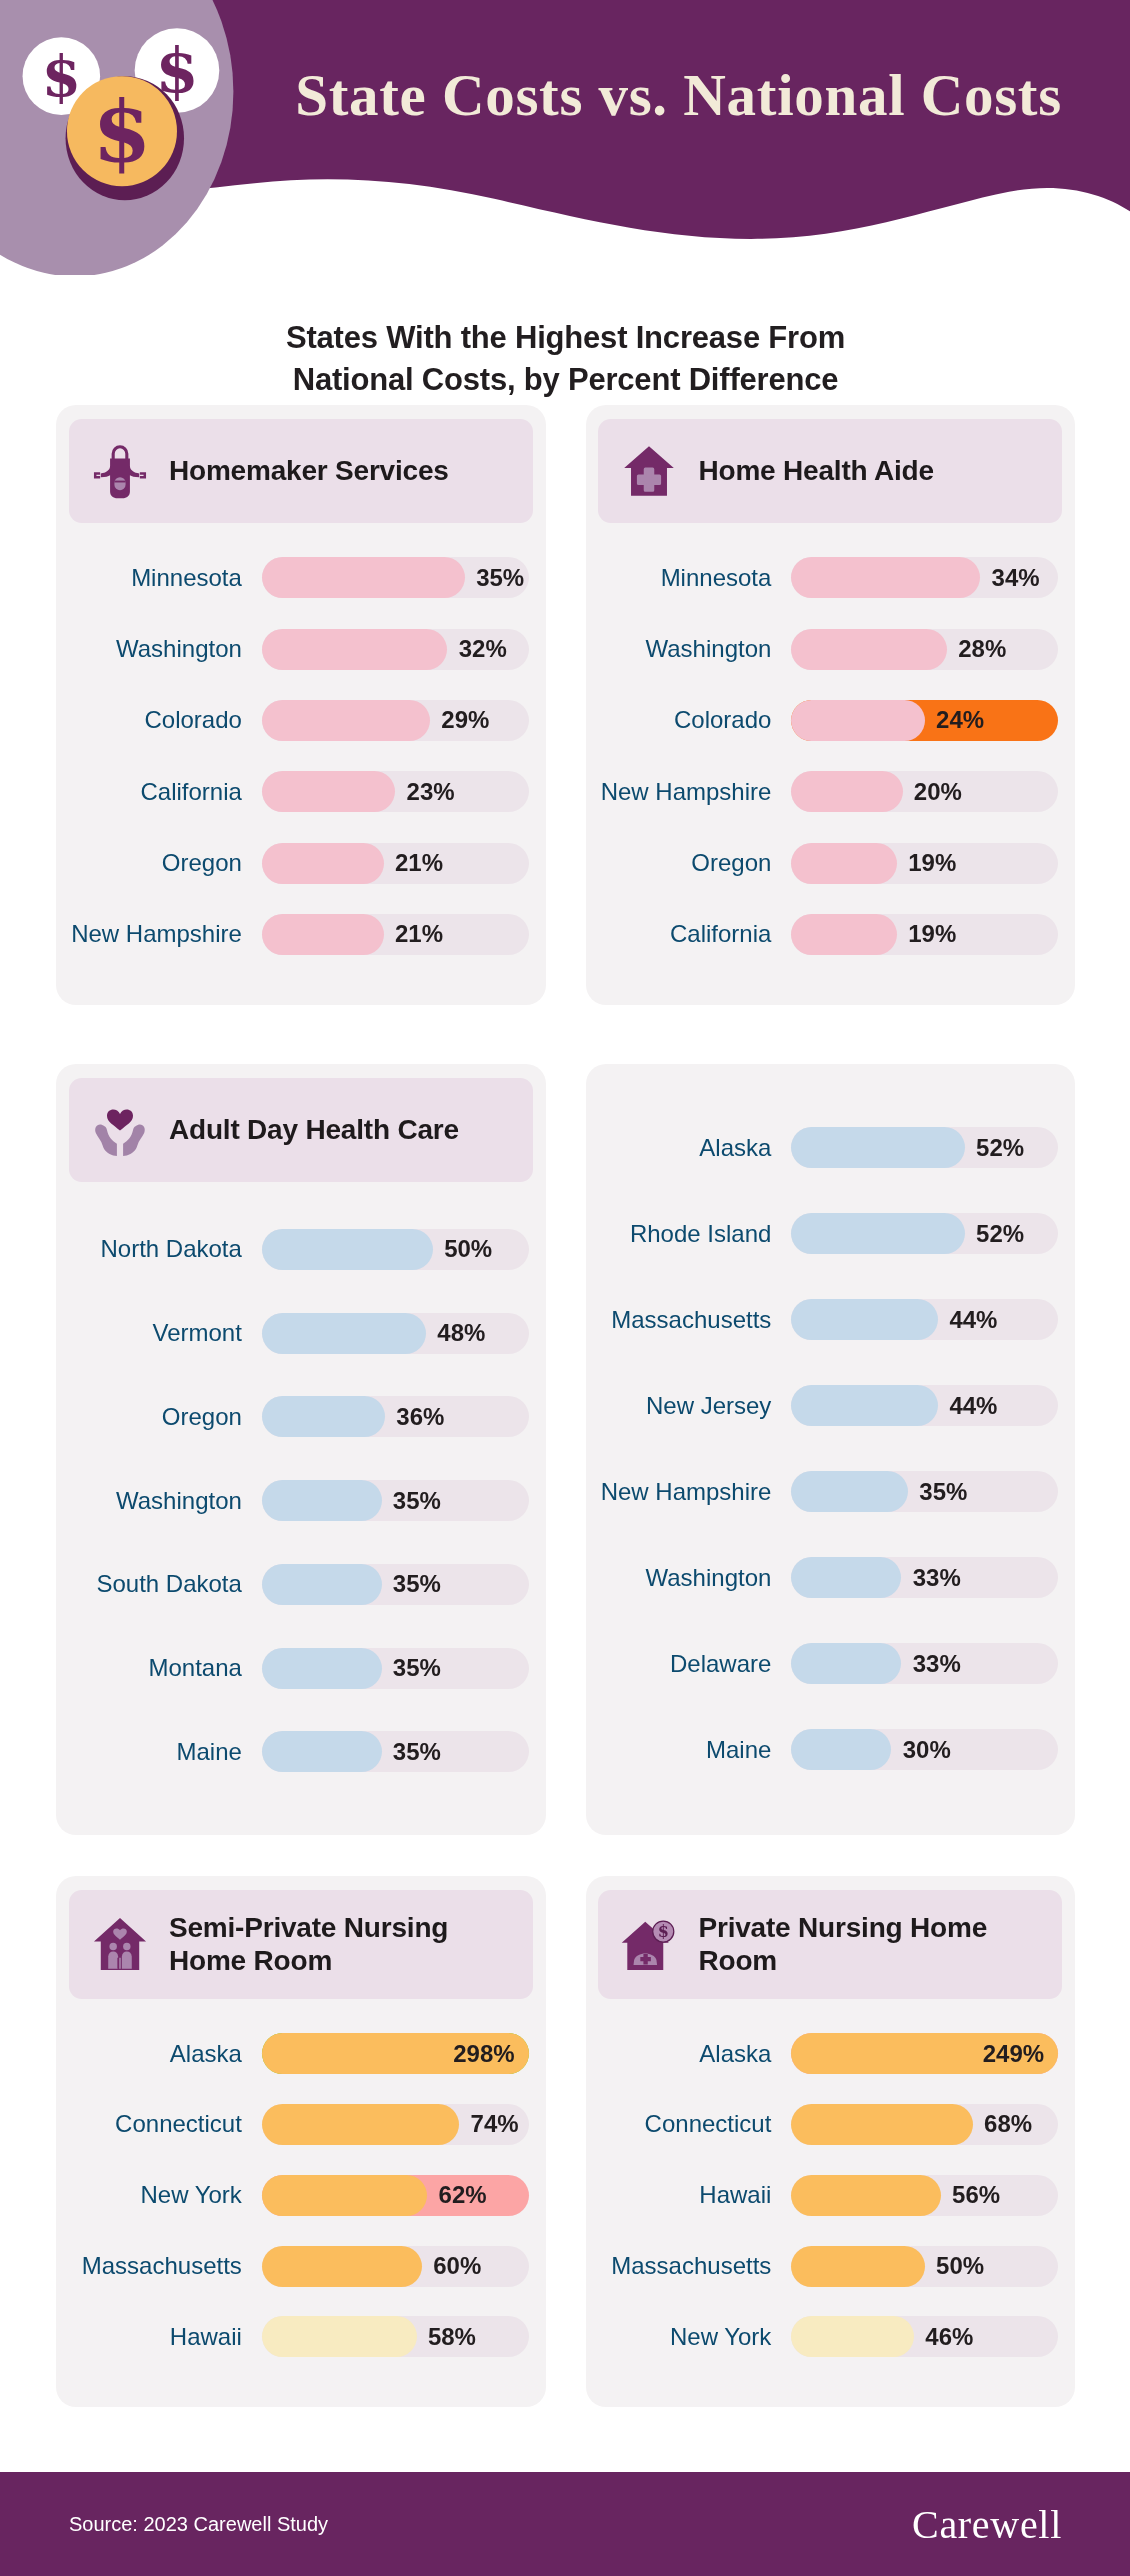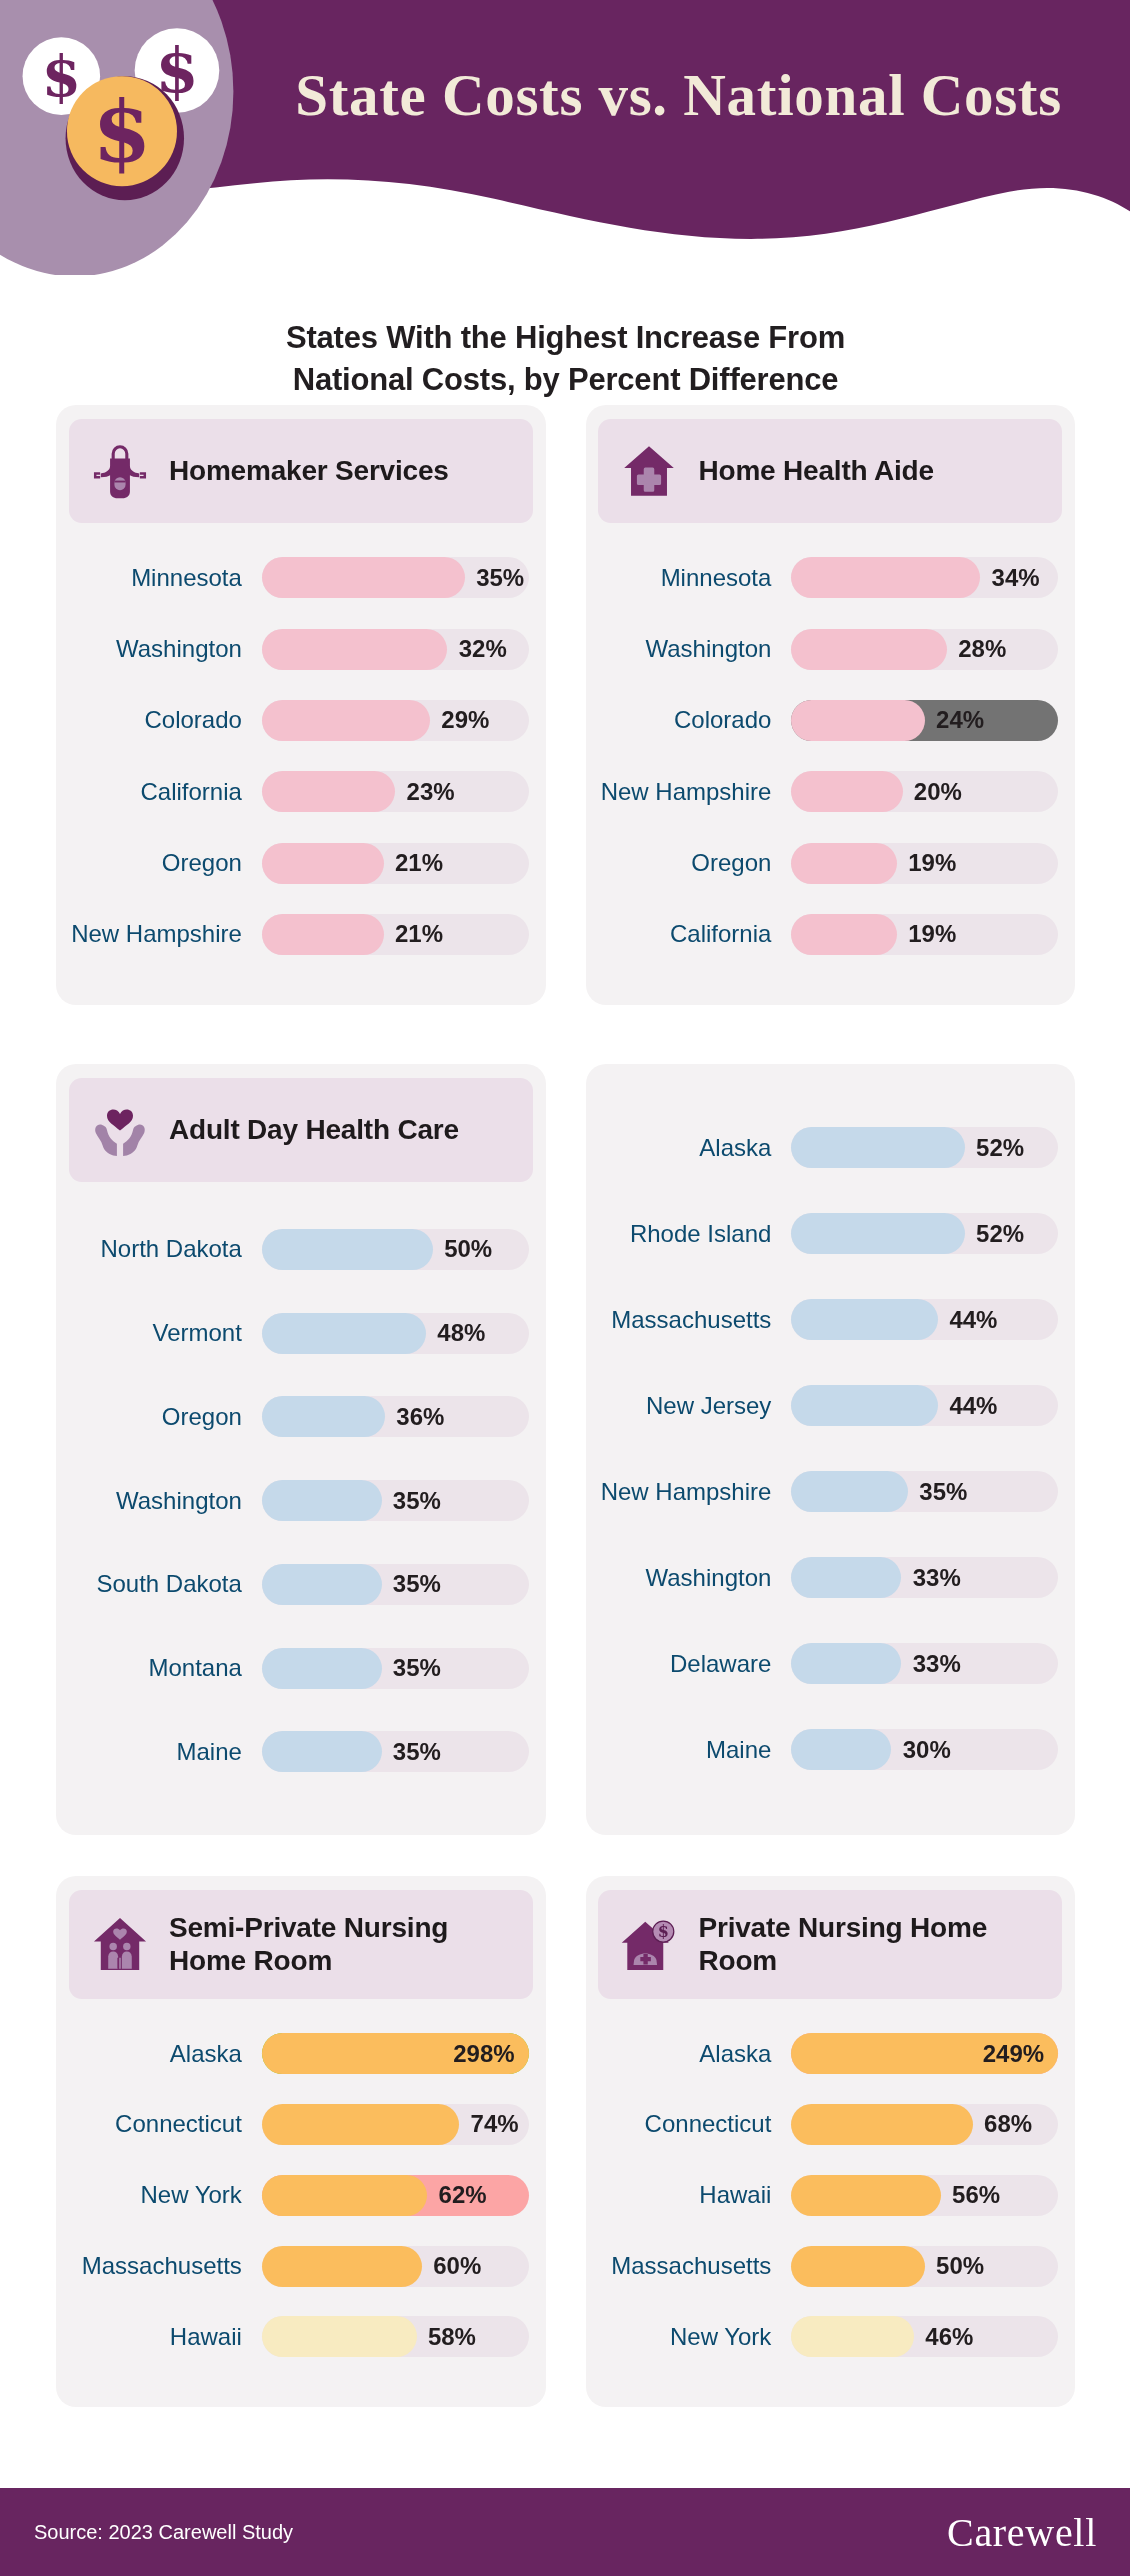--- a/index.html
+++ b/index.html
@@ -53,23 +53,23 @@
   }
   .bar-track{flex:1;position:relative;height:41px;border-radius:20.5px;}
   .bar-fill{position:absolute;left:0;top:0;bottom:0;border-radius:20.5px;}
   .bar-value{
     position:absolute;top:50%;transform:translateY(-50%);
     font-size:24px;font-weight:700;color:#221d1f;white-space:nowrap;
   }
   .bar-value.inside{right:14px;left:auto;}
   
   .footer{
-    position:absolute;left:0;bottom:0;width:1131px;height:88px;background:#682560;
+    position:absolute;left:0;bottom:0;width:1131px;height:104px;background:#682560;
     display:flex;align-items:center;justify-content:space-between;
-    padding:0 34px;box-sizing:border-box;
+    padding:0 69px;box-sizing:border-box;
   }
   .source-text{color:#ffffff;font-size:20px;font-weight:400;}
   .brand-wordmark{
     color:#ffffff;font-family:"Liberation Serif", serif;font-size:40px;
     font-weight:500;letter-spacing:0.7px;
   }
 </style>
 </head>
 <body>
 
@@ -182,21 +182,21 @@
           </div>
           <div class="bar-row">
             <div class="state-label">Washington</div>
             <div class="bar-track" style="background: rgb(236, 228, 234);">
               <div class="bar-fill" style="width: 58.3333%; background: rgb(244, 193, 206);"></div>
               <span class="bar-value" style="left: calc(58.3333% + 11.3px);">28%</span>
             </div>
           </div>
           <div class="bar-row">
             <div class="state-label">Colorado</div>
-            <div class="bar-track" style="background: #737373;">
+            <div class="bar-track" style="background: #f97316;">
               <div class="bar-fill" style="width: 50%; background: rgb(244, 193, 206);"></div>
               <span class="bar-value" style="left: calc(50% + 11.3px);">24%</span>
             </div>
           </div>
           <div class="bar-row">
             <div class="state-label">New Hampshire</div>
             <div class="bar-track" style="background: rgb(236, 228, 234);">
               <div class="bar-fill" style="width: 41.6667%; background: rgb(244, 193, 206);"></div>
               <span class="bar-value" style="left: calc(41.6667% + 11.3px);">20%</span>
             </div>

